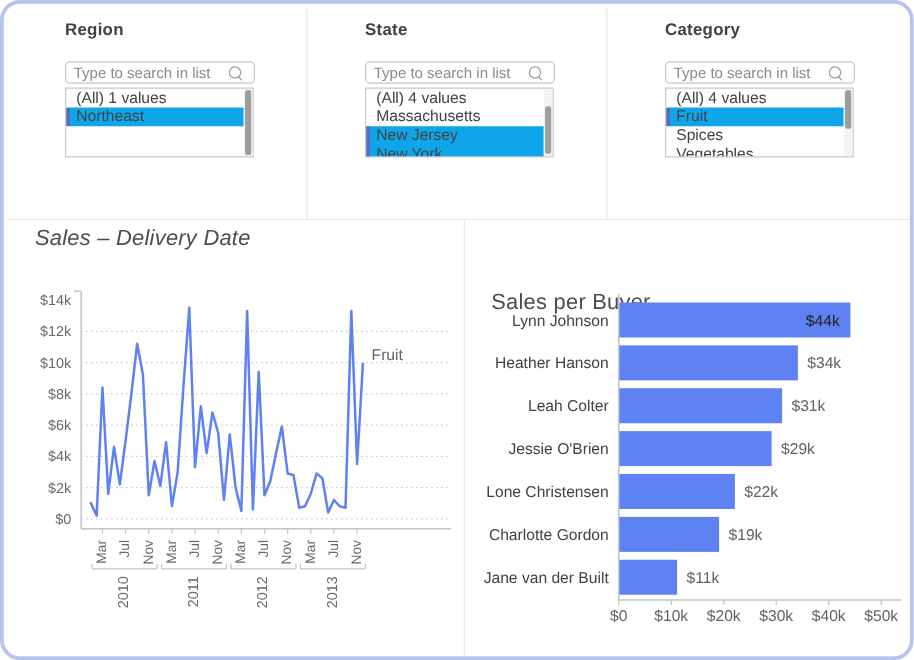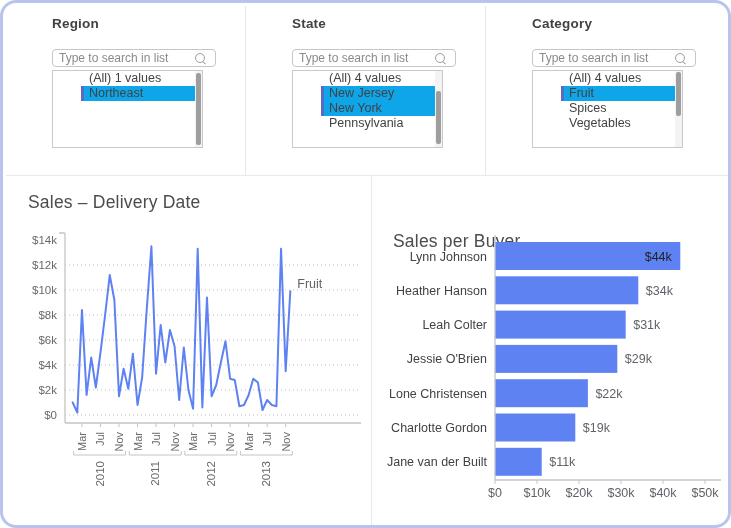--- a/index.html
+++ b/index.html
@@ -8,35 +8,35 @@
     position:relative; width:731px; height:528px; box-sizing:border-box;
     border:3px solid #b9c4ee; border-radius:16px; background:#fff; overflow:hidden;
   }
   .divider{position:absolute; background:#e9e9e9;}
   .filter-panel{position:absolute; top:3px; height:169px;}
   .filter-title{
     position:absolute; left:46px; top:10px; margin:0;
     font-size:13.5px; font-weight:bold; color:#424242; letter-spacing:.2px;
   }
   .searchbox{
-    position:absolute; left:46px; top:43px; width:164px; height:18px;
+    position:absolute; left:46px; top:43px; width:152px; height:18px;
     border:1px solid #c6c6c6; border-radius:4px; box-sizing:border-box; background:#fff;
   }
   .searchbox input{
     position:absolute; left:6px; top:0; width:118px; height:16px; border:none; outline:none;
     font-family:"Liberation Sans", sans-serif; font-size:12px; color:#424242; background:transparent; padding:0;
   }
   .searchbox input::placeholder{color:#8a8a8a; opacity:1;}
   .mag{position:absolute; right:10px; top:3px; width:8px; height:8px;
     border:1.4px solid #9e9e9e; border-radius:50%;}
   .mag::after{content:""; position:absolute; left:7px; top:7px; width:4px; height:1.4px;
     background:#9e9e9e; transform:rotate(45deg); transform-origin:0 0;}
   .listbox{
-    position:absolute; left:46px; top:64px; width:151px; height:78px;
-    border:1px solid #c9c9c9; box-sizing:border-box; background:#fff; overflow:hidden;padding-left:28px;
+    position:absolute; left:46px; top:64px; width:151px; height:56px;
+    border:1px solid #c9c9c9; box-sizing:border-box; background:#fff; overflow:hidden;
   }
   .listrow{
     position:relative; height:15px; line-height:15px; padding-left:8px; margin-right:7px;
     font-size:12.5px; color:#424242; white-space:nowrap; cursor:default;
   }
   .listrow.selected{background:#0ea5e9; box-shadow:inset 3px 0 0 #5c6bc0;}
   .sb-track{position:absolute; top:0; right:0; width:7px; height:100%; background:#f3f3f3;}
   .sb-thumb{position:absolute; left:1px; width:5px; background:#9e9e9e; border-radius:2px;}
   .chart-panel{position:absolute; top:173px; height:352px;}
   .chart-title{
@@ -65,20 +65,21 @@
   </section>
 
   <section class="filter-panel" style="left:243px; width:239px;">
     <h3 class="filter-title">State</h3>
     <div class="searchbox">
       <input type="text" placeholder="Type to search in list" style="">
       <span class="mag"></span>
     </div>
     <div class="listbox">
       <div class="listrow">(All) 4 values</div>
+      <div class="listrow">Massachusetts</div>
       <div class="listrow selected">New Jersey</div>
       <div class="listrow selected">New York</div>
       <div class="listrow">Pennsylvania</div>
       <div class="sb-track">
           <div class="sb-thumb" style="top:26%;height:70%;"></div>
         </div>
     </div>
   </section>
 
   <section class="filter-panel" style="left:483px; width:245px;">
@@ -97,21 +98,21 @@
         </div>
     </div>
   </section>
 
   <div class="divider" style="left:242px; top:3px; width:1px; height:169px;"></div>
   <div class="divider" style="left:482px; top:3px; width:1px; height:169px;"></div>
   <div class="divider" style="left:3px; top:172px; width:725px; height:1px;"></div>
   <div class="divider" style="left:368px; top:173px; width:1px; height:352px;"></div>
 
   <section class="chart-panel" style="left:0; width:368px;">
-    <h2 class="chart-title" style="left:25px; top:16px;">Sales – Delivery Date</h2>
+    <h2 class="chart-title" style="left:25px; top:4px;font-style:italic;">Sales – Delivery Date</h2>
     <svg width="368" height="352" viewBox="0 0 368 352">
         <line x1="62" x2="358" y1="239" y2="239" stroke="#bdbdbd" stroke-width="1" stroke-dasharray="1 3"></line>
         <text x="54" y="243" text-anchor="end" fill="#696969" font-size="11.5">$0</text>
         <line x1="62" x2="358" y1="214" y2="214" stroke="#bdbdbd" stroke-width="1" stroke-dasharray="1 3"></line>
         <text x="54" y="218" text-anchor="end" fill="#696969" font-size="11.5">$2k</text>
         <line x1="62" x2="358" y1="189" y2="189" stroke="#bdbdbd" stroke-width="1" stroke-dasharray="1 3"></line>
         <text x="54" y="193" text-anchor="end" fill="#696969" font-size="11.5">$4k</text>
         <line x1="62" x2="358" y1="164" y2="164" stroke="#bdbdbd" stroke-width="1" stroke-dasharray="1 3"></line>
         <text x="54" y="168" text-anchor="end" fill="#696969" font-size="11.5">$6k</text>
         <line x1="62" x2="358" y1="139" y2="139" stroke="#bdbdbd" stroke-width="1" stroke-dasharray="1 3"></line>

